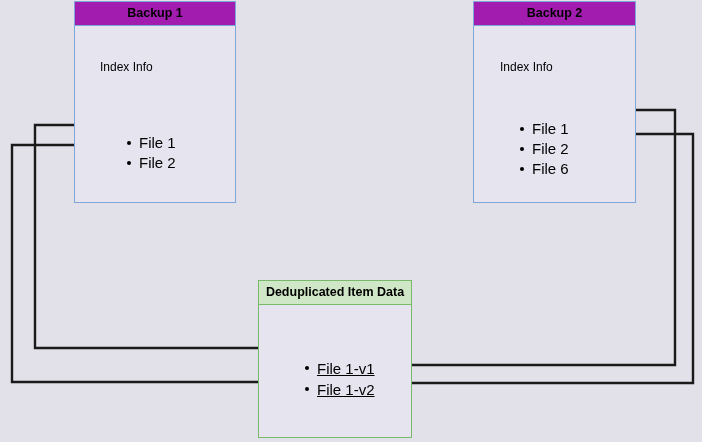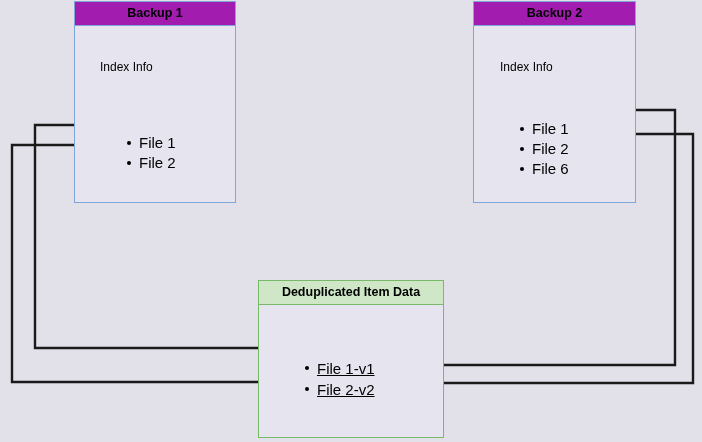--- a/index.html
+++ b/index.html
@@ -75,21 +75,21 @@
     position: absolute;
     left: 2px;
     top: 8px;
     width: 4px;
     height: 4px;
     border-radius: 50%;
     background: #000;
   }
   #b1 { left: 74px; top: 1px; width: 162px; height: 202px; }
   #b2 { left: 473px; top: 1px; width: 163px; height: 202px; }
-  #dd { left: 258px; top: 280px; width: 186px; height: 158px; }
+  #dd { left: 258px; top: 280px; width: 154px; height: 158px; }
   #b1 .idxlabel { left: 25px; top: 34px; }
   #b2 .idxlabel { left: 26px; top: 34px; }
   #b1 ul.filelist { left: 50px; top: 107px; }
   #b2 ul.filelist { left: 44px; top: 93px; }
   #dd ul.filelist { left: 44px; top: 53px; }
   #dd ul.filelist li { line-height: 21px; text-decoration: underline; }
 </style>
 </head>
 <body>
 
@@ -132,18 +132,18 @@
         <li>File 6</li>
       </ul>
     </div>
   </div>
 
   <div class="node green" id="dd">
     <div class="hdr">Deduplicated Item Data</div>
     <div class="body">
       <ul class="filelist">
         <li>File 1-v1</li>
-        <li>File 2-v2</li>
+        <li>File 1-v2</li>
       </ul>
     </div>
   </div>
 
 </div>
 
 </body></html>

